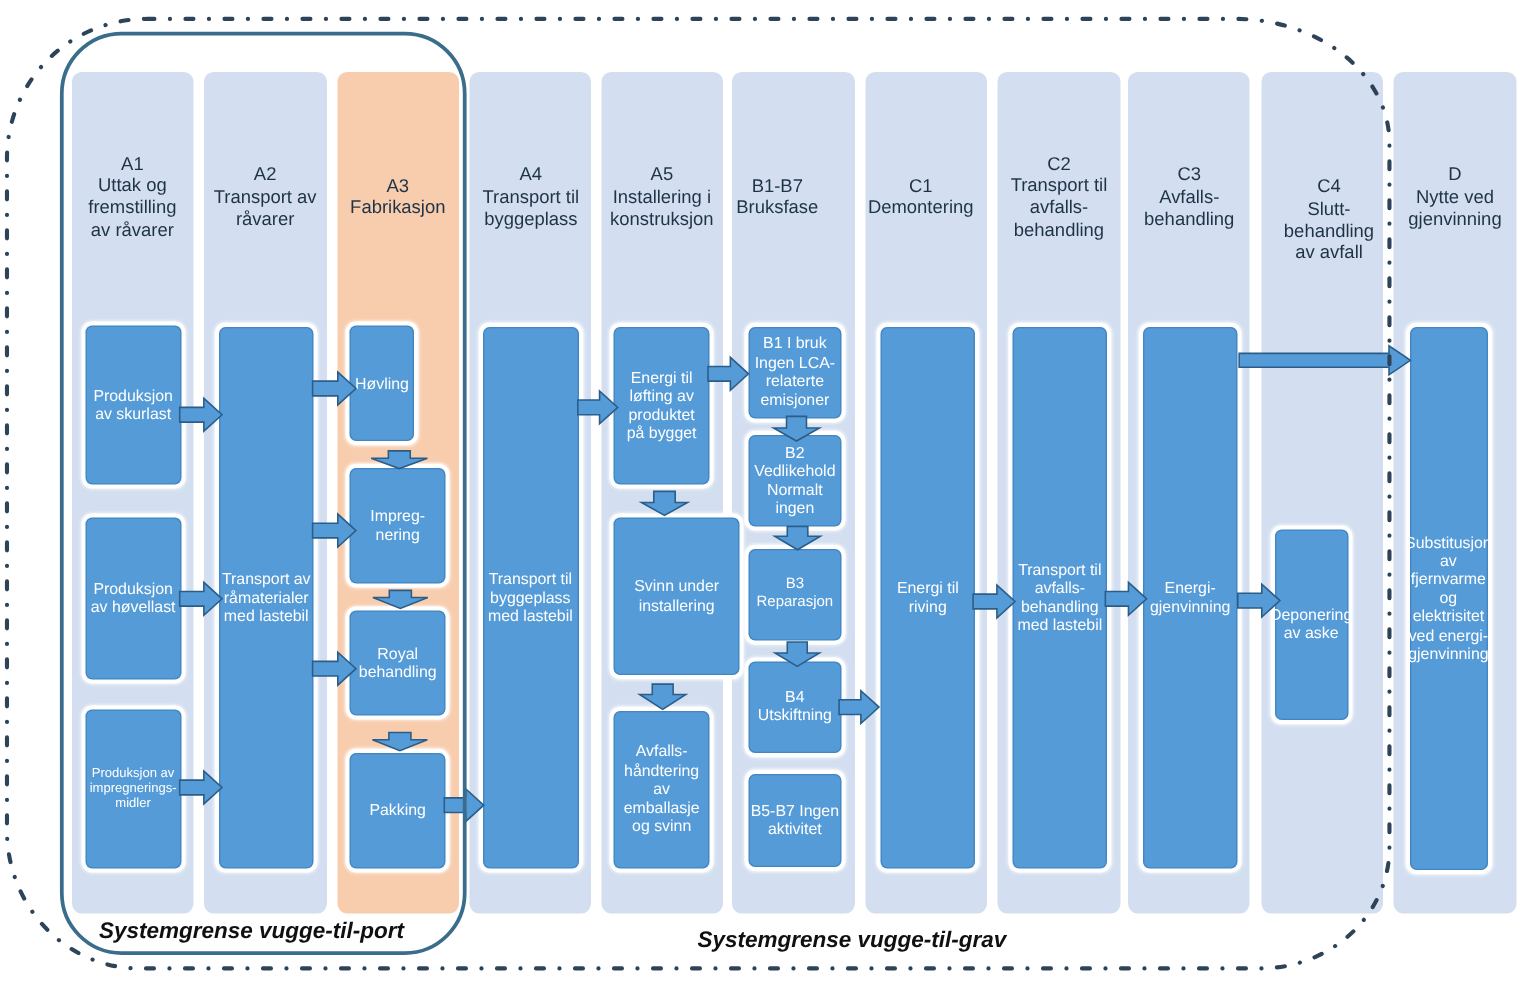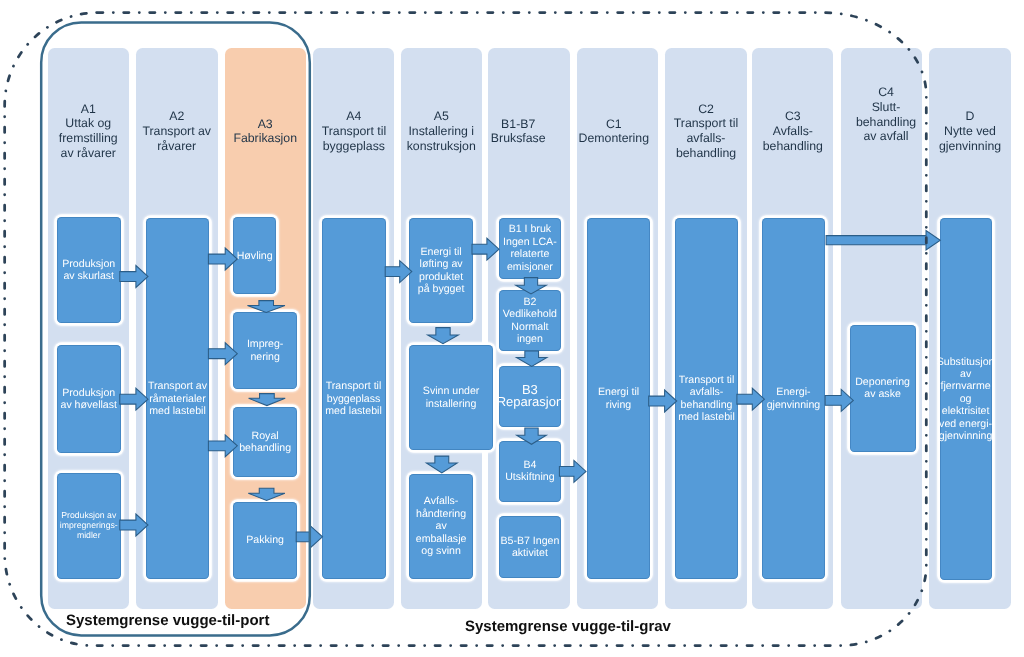--- a/index.html
+++ b/index.html
@@ -13,21 +13,21 @@
      font-size:12.3px;line-height:14.8px;white-space:nowrap;}
 .node{position:absolute;background:#559bd8;border-radius:4.5px;
      box-shadow:0 0 0 2.6px #ffffff, 0 0 2.2px 3.0px rgba(255,255,255,0.95),
                 inset 0 0 0 0.9px rgba(44,104,163,0.42);
      display:flex;align-items:center;justify-content:center;}
 .node-label{display:block;text-align:center;color:#ffffff;line-height:12.45px;
      white-space:nowrap;}
 .node-label.small{line-height:9.9px;}
 .svglayer{position:absolute;left:0;top:0;width:1024px;height:657px;
      pointer-events:none;}
-.bnd-label{position:absolute;font-weight:bold;color:#101010;
+.bnd-label{position:absolute;font-style:italic;font-weight:bold;color:#101010;
      font-size:15px;white-space:nowrap;line-height:17px;}
 </style>
 </head>
 <body>
 
 <div id="stage">
   <div class="stage-col" style="left:47.5px;top:47.5px;width:81.5px;height:561.0px;background:#d3dff0;"></div>
   <div class="stage-col" style="left:136.0px;top:47.5px;width:81.5px;height:561.0px;background:#d3dff0;"></div>
   <div class="stage-col" style="left:224.7px;top:47.5px;width:81.0px;height:561.0px;background:#f8cdae;"></div>
   <div class="stage-col" style="left:313.4px;top:47.5px;width:81.0px;height:561.0px;background:#d3dff0;"></div>
@@ -75,21 +75,21 @@
       <div>C2</div>
       <div>Transport til</div>
       <div>avfalls-</div>
       <div>behandling</div>
     </div>
   <div class="stage-head" style="left:746.2px;top:109.10px;width:93.3px;">
       <div>C3</div>
       <div>Avfalls-</div>
       <div>behandling</div>
     </div>
-  <div class="stage-head" style="left:834.5px;top:85px;width:103px;">
+  <div class="stage-head" style="left:834.5px;top:117px;width:103px;">
       <div>C4</div>
       <div>Slutt-</div>
       <div>behandling</div>
       <div>av avfall</div>
     </div>
   <div class="stage-head" style="left:923.1px;top:109.10px;width:93.8px;">
       <div>D</div>
       <div>Nytte ved</div>
       <div>gjenvinning</div>
     </div>
@@ -181,21 +181,21 @@
     </div>
   <div class="node" style="left:498.5px;top:290.2px;width:62.8px;height:61.0px;">
       <span class="node-label" style="font-size:10.6px;">
         <span style="display:block;">B2</span>
         <span style="display:block;">Vedlikehold</span>
         <span style="display:block;">Normalt</span>
         <span style="display:block;">ingen</span>
       </span>
     </div>
   <div class="node" style="left:498.5px;top:365.9px;width:62.8px;height:60.9px;">
-      <span class="node-label" style="font-size:13px;">
+      <span class="node-label" style="font-size:10px;">
         <span style="display:block;">B3</span>
         <span style="display:block;">Reparasjon</span>
       </span>
     </div>
   <div class="node" style="left:498.5px;top:440.9px;width:62.8px;height:60.9px;">
       <span class="node-label" style="font-size:10.6px;">
         <span style="display:block;">B4</span>
         <span style="display:block;">Utskiftning</span>
       </span>
     </div>
@@ -218,21 +218,21 @@
         <span style="display:block;">behandling</span>
         <span style="display:block;">med lastebil</span>
       </span>
     </div>
   <div class="node" style="left:761.5px;top:218.3px;width:63.9px;height:361.0px;">
       <span class="node-label" style="font-size:10.6px;">
         <span style="display:block;">Energi-</span>
         <span style="display:block;">gjenvinning</span>
       </span>
     </div>
-  <div class="node" style="left:849.6px;top:325px;width:66px;height:126.7px;">
+  <div class="node" style="left:849.6px;top:353px;width:49px;height:126.7px;">
       <span class="node-label" style="font-size:10.6px;">
         <span style="display:block;">Deponering</span>
         <span style="display:block;">av aske</span>
       </span>
     </div>
   <div class="node" style="left:939.6px;top:218.0px;width:52px;height:362.2px;">
       <span class="node-label" style="font-size:10.6px;">
         <span style="display:block;">Substitusjon</span>
         <span style="display:block;">av</span>
         <span style="display:block;">fjernvarme</span>

